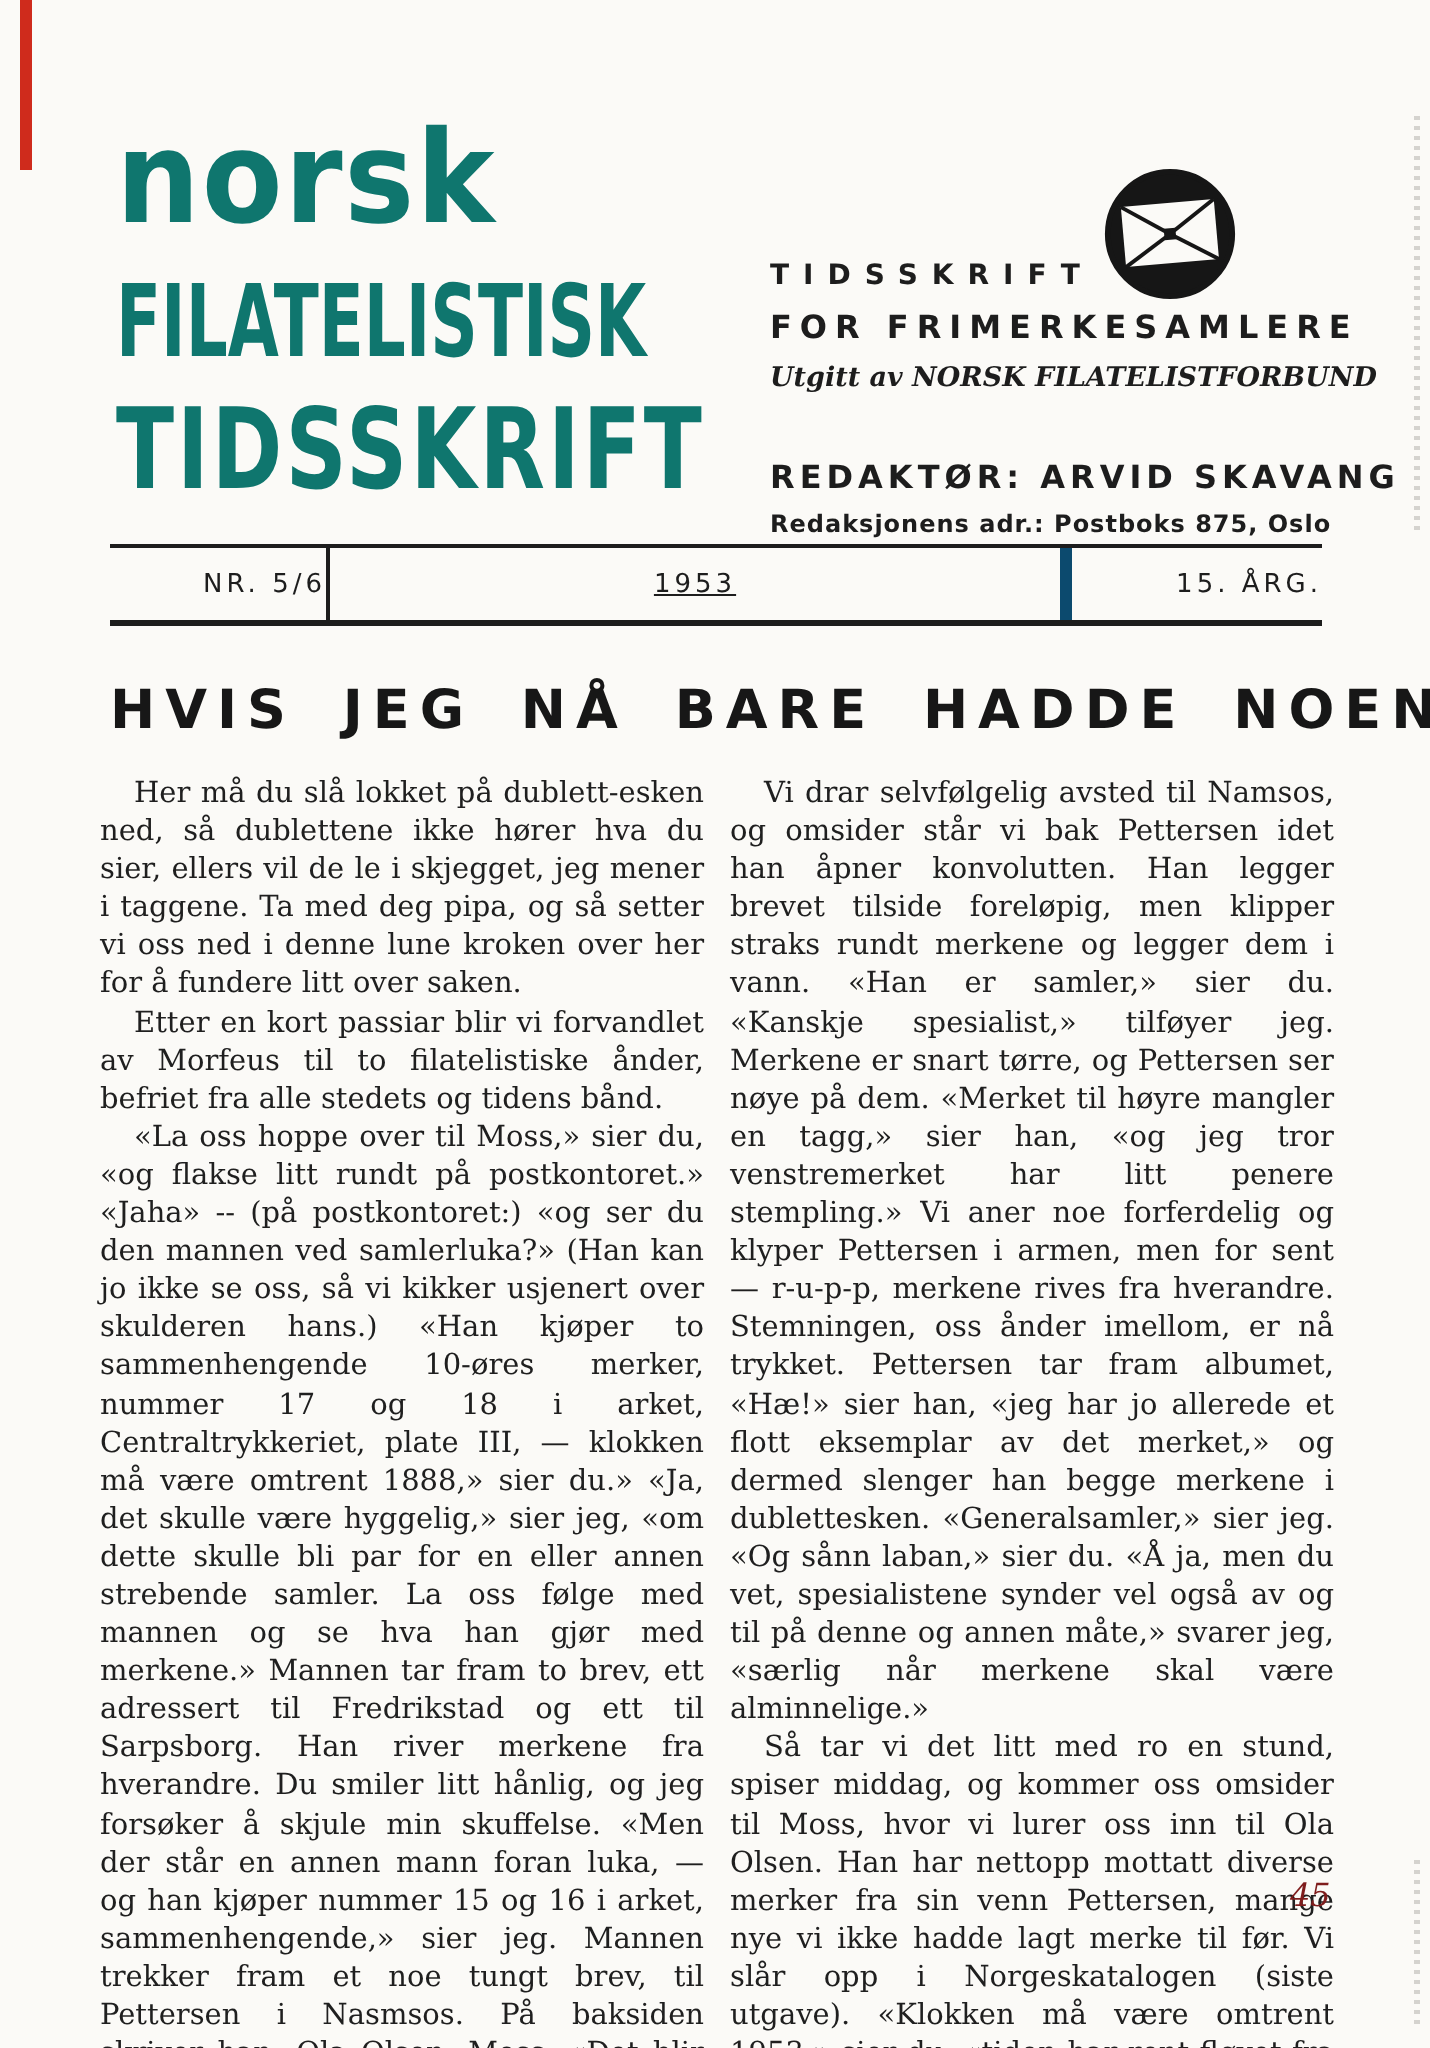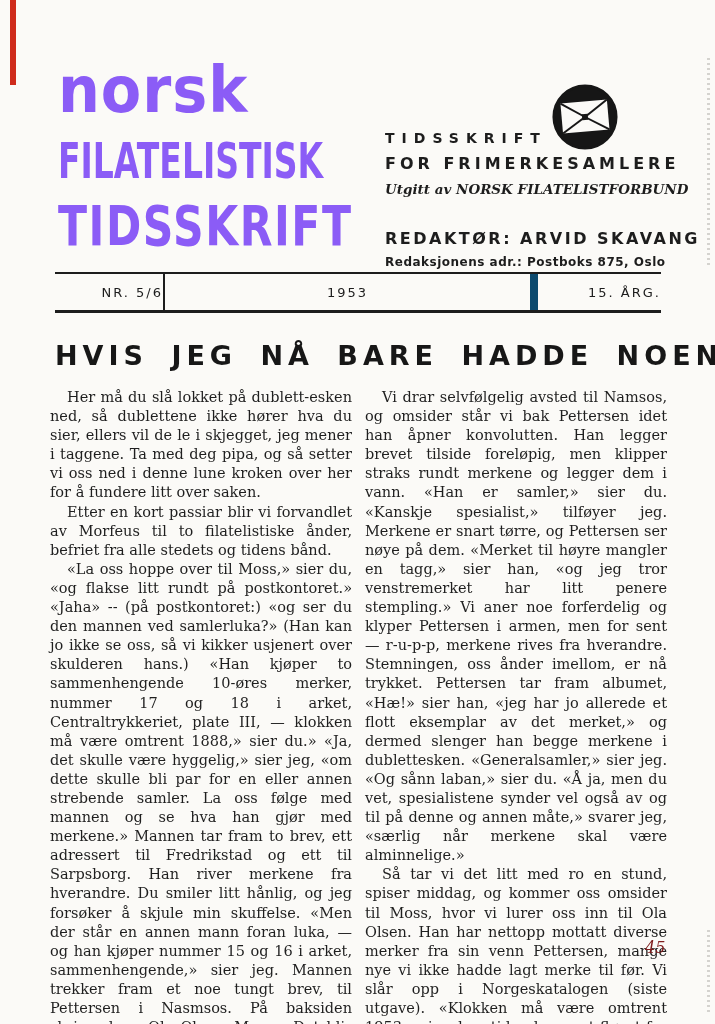--- a/index.html
+++ b/index.html
@@ -7,39 +7,39 @@
     width:715px;height:1024px;position:relative;overflow:hidden;
     background:#fbfaf7;color:#222;
     font-family:"DejaVu Serif","Liberation Serif",serif;
   }
   
   .scan-red{position:absolute;left:10px;top:0;width:6px;height:85px;background:#cf2b1c;}
   .edge-marks{position:absolute;right:5px;width:3px;background:repeating-linear-gradient(#b5b3ae 0 2px,transparent 2px 5px);opacity:.55;}
   .edge-marks.top{top:58px;height:210px;}
   .edge-marks.bottom{top:930px;height:85px;}
   
-  .logo{position:absolute;left:58px;top:58px;font-family:"DejaVu Sans","Liberation Sans",sans-serif;font-weight:bold;color:#8b5cf6;line-height:1;}
+  .logo{position:absolute;left:58px;top:58px;font-family:"DejaVu Sans","Liberation Sans",sans-serif;font-weight:bold;color:#0f766e;line-height:1;}
   .logo .l1{display:inline-block;font-size:64px;letter-spacing:1px;transform:scale(.92,1);transform-origin:left top;}
   .logo .l2{display:inline-block;font-size:50px;margin-top:14px;transform:scale(.66,1);transform-origin:left top;white-space:nowrap;}
   .logo .l3{display:inline-block;font-size:56px;margin-top:12px;letter-spacing:2px;transform:scale(.76,1);transform-origin:left top;white-space:nowrap;}
   .mast-right{position:absolute;left:385px;top:130px;width:290px;font-family:"DejaVu Sans","Liberation Sans",sans-serif;color:#1d1d1d;}
   .mr1{font-size:14px;letter-spacing:7px;font-weight:bold;}
   .mr2{font-size:16px;letter-spacing:4px;font-weight:bold;margin-top:8px;white-space:nowrap;}
   .mr3{font-family:"DejaVu Serif","Liberation Serif",serif;font-style:italic;font-weight:bold;font-size:13.5px;margin-top:8px;white-space:nowrap;}
   .mr4{font-size:16px;letter-spacing:2.5px;font-weight:bold;margin-top:32px;white-space:nowrap;}
   .mr5{font-size:12px;font-weight:bold;letter-spacing:.5px;margin-top:7px;white-space:nowrap;}
   .emblem{position:absolute;left:551px;top:83px;width:68px;height:68px;}
   
   .issue-bar{position:absolute;left:55px;top:272px;width:606px;height:36px;
     border-top:2px solid #1d1d1d;border-bottom:3px solid #1d1d1d;
     display:flex;align-items:center;
     font-family:"DejaVu Sans","Liberation Sans",sans-serif;font-size:13px;letter-spacing:2px;color:#1d1d1d;}
   .issue-bar .cell{text-align:right;}
   .cell.nr{width:108px;}
-  .cell.yr{width:365px;border-left:2px solid #1d1d1d;border-right:8px solid #0c4a6e;align-self:stretch;display:flex;align-items:center;justify-content:center;}
+  .cell.yr{width:365px;border-left:2px solid #1d1d1d;border-right:6px solid #0c4a6e;align-self:stretch;display:flex;align-items:center;justify-content:center;text-decoration:underline;}
   .cell.vol{flex:1;}
   
   .title{position:absolute;left:55px;top:340px;width:606px;text-align:center;
     font-family:"DejaVu Sans","Liberation Sans",sans-serif;font-weight:bold;font-size:27px;
     letter-spacing:5px;word-spacing:9px;color:#171717;white-space:nowrap;}
   .columns{position:absolute;left:50px;top:388px;width:617px;display:flex;gap:13px;}
   .col{width:302px;font-size:14.5px;line-height:19.1px;text-align:justify;color:#1f1f1f;}
   .col p{margin:0;text-indent:17px;}
   .col p.cont{text-indent:0;}
   .pageno{position:absolute;left:645px;top:938px;font-style:italic;font-size:16px;color:#7f1d1d;}

